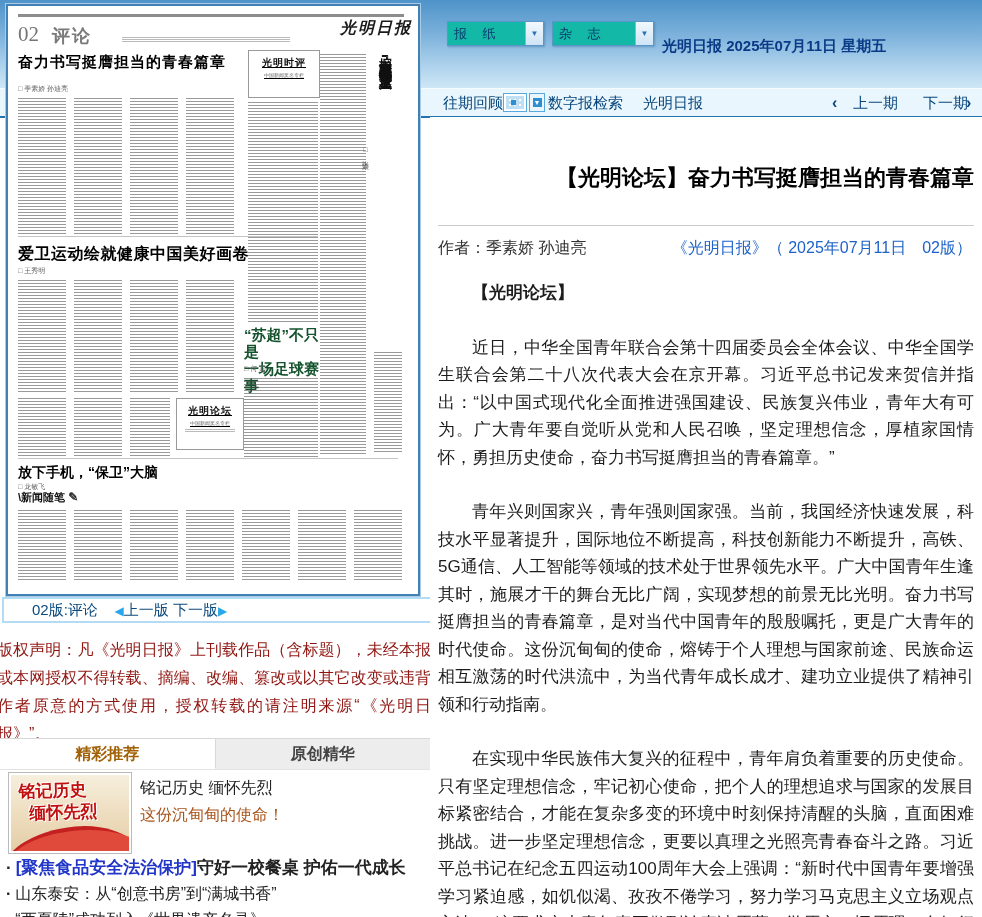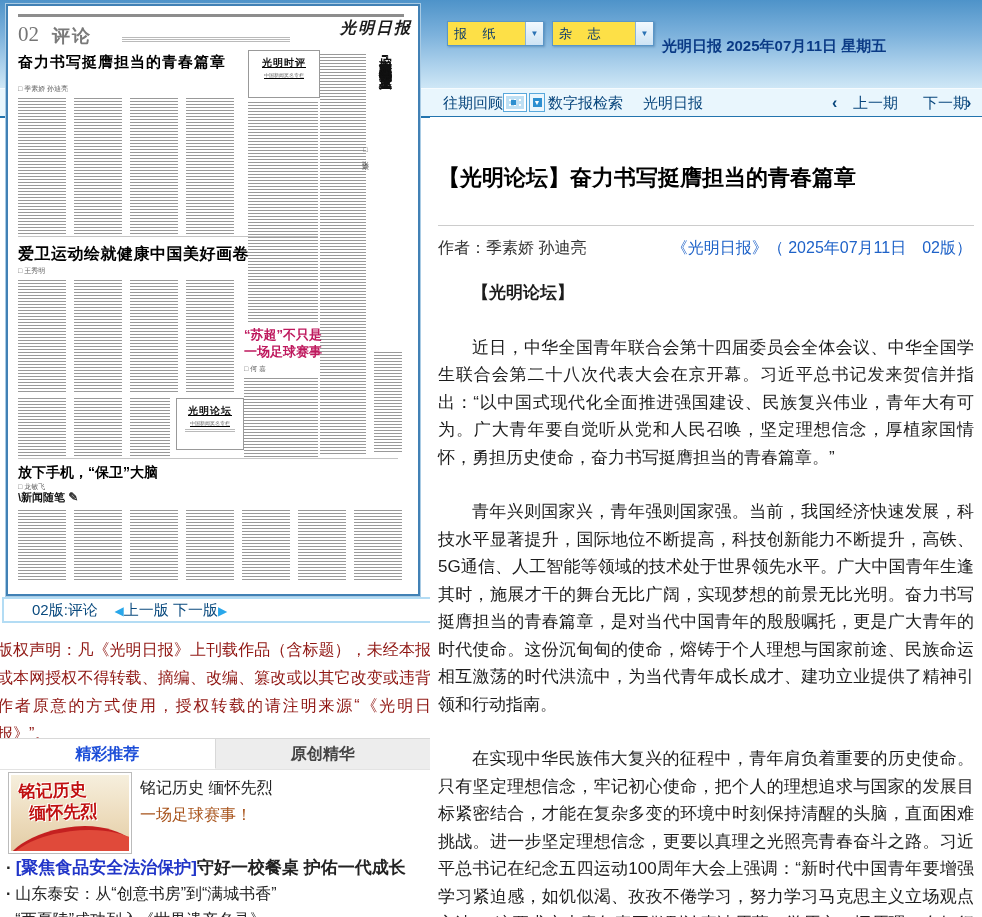--- a/index.html
+++ b/index.html
@@ -8,21 +8,21 @@
 
   
   .top-band{position:absolute;left:0;top:0;width:982px;height:88px;
     background:linear-gradient(180deg,#4e93c9 0%,#7db2dc 40%,#aed2ec 75%,#cfe7f6 100%);}
   .nav-bar{position:absolute;left:0;top:88px;width:982px;height:27px;
     background:#e9f6fd;border-top:1px solid #f6fbfe;border-bottom:2px solid #2374ae;}
   .nav-item{position:absolute;top:5px;font-size:15px;color:#07457c;cursor:pointer;white-space:nowrap;}
   .nav-arrow{font-size:16px;font-weight:bold;color:#07457c;}
 
   
-  .dd{position:absolute;top:21px;height:23px;background:#fde047;border:1px solid #5a96c8;
+  .dd{position:absolute;top:21px;height:23px;background:#14b8a6;border:1px solid #5a96c8;
       display:flex;align-items:center;box-shadow:1px 1px 2px rgba(30,80,130,.35);}
   .dd-label{flex:1;font-size:13px;color:#0a3a6e;padding-left:6px;letter-spacing:6px;white-space:nowrap;}
   .dd-btn{width:17px;height:100%;background:linear-gradient(#f2f9fe,#cfe4f4);
       border-left:1px solid #8ab4d8;display:flex;align-items:center;justify-content:center;
       color:#2a72b4;font-size:8px;}
   .top-title{position:absolute;left:662px;top:25px;font-size:15px;font-weight:bold;
       color:#0a3a85;white-space:nowrap;margin-top:12px;}
 
   
   .cal-wrap{position:absolute;left:503px;top:4px;height:19px;display:flex;cursor:pointer;}
@@ -46,22 +46,22 @@
   .np-pageno{position:absolute;left:10px;top:16px;font-family:"Liberation Serif",serif;
       font-size:21px;color:#757575;}
   .np-section{position:absolute;left:44px;top:18px;font-family:"Liberation Serif",serif;
       font-size:18px;font-weight:bold;color:#7a7a7a;letter-spacing:2px;}
   .np-meta{position:absolute;left:114px;top:31px;width:168px;height:5px;}
   .np-masthead{position:absolute;right:6px;top:12px;font-family:"Liberation Serif",serif;
       font-size:16px;font-weight:bold;font-style:italic;color:#1a1a1a;letter-spacing:2px;}
   .np-h1{position:absolute;left:10px;top:46px;width:232px;font-size:15px;font-weight:bold;
       color:#000;letter-spacing:1px;line-height:20px;}
   .np-h2{position:absolute;left:10px;top:238px;font-size:16px;font-weight:bold;color:#000;letter-spacing:.5px;}
-  .np-h3{position:absolute;left:236px;top:320px;width:84px;font-size:13px;font-weight:bold;
-      color:#be185d;line-height:17px;}
+  .np-h3{position:absolute;left:236px;top:320px;width:84px;font-size:15px;font-weight:bold;
+      color:#14532d;line-height:17px;}
   .np-h4{position:absolute;left:10px;top:458px;font-size:14px;font-weight:bold;color:#000;}
   .np-auth{position:absolute;font-size:7px;color:#666;}
   .ft{background-image:repeating-linear-gradient(180deg,rgba(70,70,70,.55) 0,rgba(70,70,70,.55) 1px,transparent 1px,transparent 3px);}
   .ftl{background-image:repeating-linear-gradient(180deg,rgba(140,140,140,.6) 0,rgba(140,140,140,.6) 1px,transparent 1px,transparent 2px);}
   .blk{position:absolute;}
   .np-box{position:absolute;border:1px solid #999;text-align:center;background:#fff;text-decoration:underline;}
   .np-box-t{font-size:10px;font-weight:bold;color:#111;margin-top:5px;letter-spacing:1px;}
   .np-box-s{font-size:5px;color:#666;margin-top:2px;}
   .np-box-m{height:4px;margin:3px 8px 0 8px;}
   .np-tag{position:absolute;left:10px;top:484px;font-size:11px;font-weight:bold;color:#111;}
@@ -78,21 +78,21 @@
   .page-bar .pn{cursor:pointer;}
 
   
   .copyright{position:absolute;left:-3px;top:636px;width:434px;font-size:16px;line-height:28px;
       color:#8f1511;text-align:justify;}
 
   
   .tabs{position:absolute;left:0;top:738px;width:430px;height:30px;display:flex;
       border-top:1px solid #d8d8d8;border-bottom:1px solid #e3e3e3;}
   .tab{flex:1;text-align:center;font-size:16px;font-weight:bold;line-height:30px;cursor:pointer;}
-  .tab-active{background:#fff;color:#1d4ed8;border-right:1px solid #d8d8d8;border-bottom:1px solid #fff;}
+  .tab-active{background:#fff;color:#a16207;border-right:1px solid #d8d8d8;border-bottom:1px solid #fff;}
   .tab-idle{background:#ededed;color:#444;}
 
   
   .rec-img{position:absolute;left:8px;top:772px;width:118px;height:76px;background:#fff;
       border:1px solid #bbb;padding:2px;cursor:pointer;}
   .rec-img-in{position:relative;width:100%;height:100%;overflow:hidden;
       background:linear-gradient(180deg,#f6efdd 0%,#eddcbd 55%,#e3cda6 100%);}
   .rec-img-in::after{content:"";position:absolute;left:-12px;right:-12px;bottom:-20px;height:44px;
       background:#c42020;border-radius:55% 45% 0 0/100% 85% 0 0;transform:rotate(-5deg);}
   .rec-img-in::before{content:"";position:absolute;left:-10px;right:-14px;bottom:-14px;height:34px;
@@ -102,21 +102,21 @@
       text-shadow:1px 1px 0 #fff,-1px -1px 0 #fff;white-space:nowrap;}
   .rec-title{position:absolute;left:140px;top:778px;font-size:16px;color:#222;}
   .rec-link{position:absolute;left:140px;top:805px;font-size:16px;color:#a8541c;cursor:pointer;}
   .rec-item{position:absolute;left:6px;width:420px;font-size:16px;color:#222;white-space:nowrap;cursor:pointer;}
   .rec-item .b{font-weight:bold;margin-right:4px;}
   .rec-item .pfx{color:#2135c8;font-weight:bold;}
   .rec-item.strong{font-weight:bold;font-size:17px;}
 
   
   .article{position:absolute;left:430px;top:117px;width:552px;height:800px;background:#fff;}
-  .art-title{margin:46px 8px 0 8px;text-align:left;font-size:22px;font-weight:bold;color:#000;}
+  .art-title{margin:46px 8px 0 8px;text-align:right;font-size:22px;font-weight:bold;color:#000;}
   .art-rule{margin:32px 8px 0 8px;border-top:1px solid #ccc;}
   .art-meta{display:flex;justify-content:space-between;padding:12px 10px 0 8px;font-size:16px;}
   .art-author{color:#333;}
   .art-source{color:#1e62c8;}
   .art-body{padding:0 8px;color:#1c1c1c;font-size:17px;line-height:27.5px;text-align:justify;}
   .art-body p{margin:27px 0;text-indent:2em;}
   .art-tag{font-weight:bold;margin:20px 0 0 0 !important;}
 </style>
 </head>
 <body>
@@ -238,21 +238,21 @@
 
     <div class="rec-img">
       <div class="rec-img-in">
         <div class="rec-banner-txt">
           <div>铭记历史</div>
           <div style="margin-left:10px;">缅怀先烈</div>
         </div>
       </div>
     </div>
     <div class="rec-title">铭记历史 缅怀先烈</div>
-    <div class="rec-link">一场足球赛事！</div>
+    <div class="rec-link">这份沉甸甸的使命！</div>
 
     <div class="rec-item strong" style="top:856px;">
       <span class="b">·</span><span class="pfx">[聚焦食品安全法治保护]</span><span>守好一校餐桌 护佑一代成长</span>
     </div>
     <div class="rec-item" style="top:884px;">
       <span class="b">·</span><span>山东泰安：从“创意书房”到“满城书香”</span>
     </div>
     <div class="rec-item" style="top:910px;">
       <span class="b">·</span><span>“西夏陵”成功列入《世界遗产名录》</span>
     </div>

